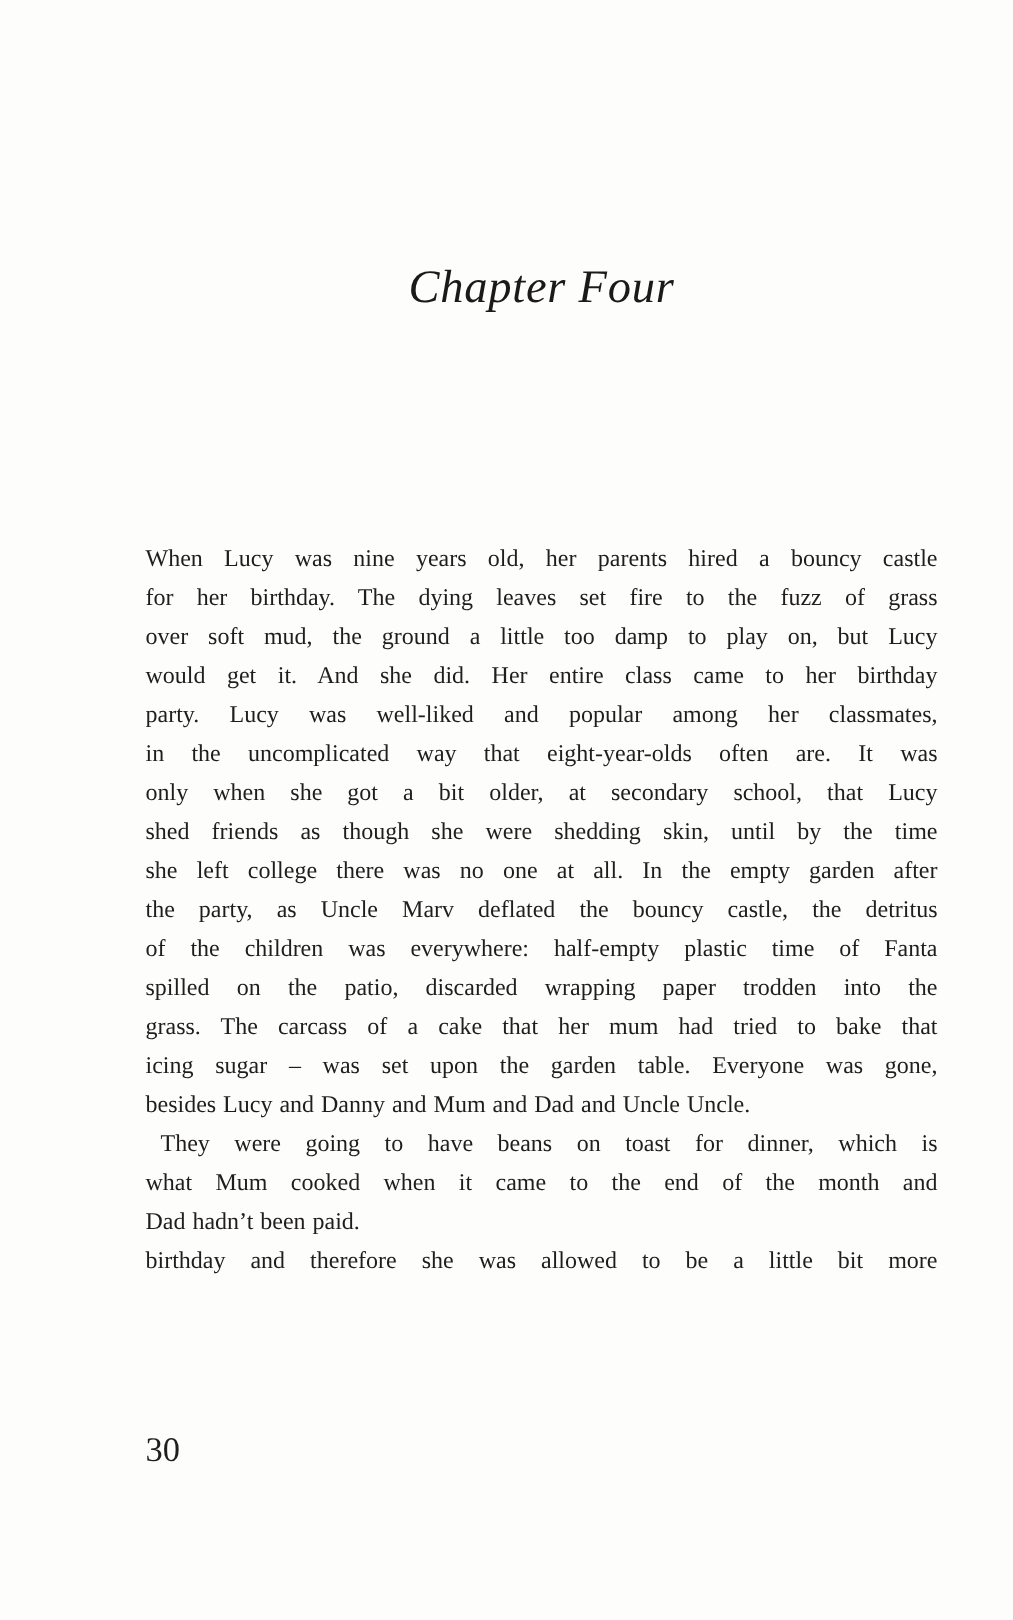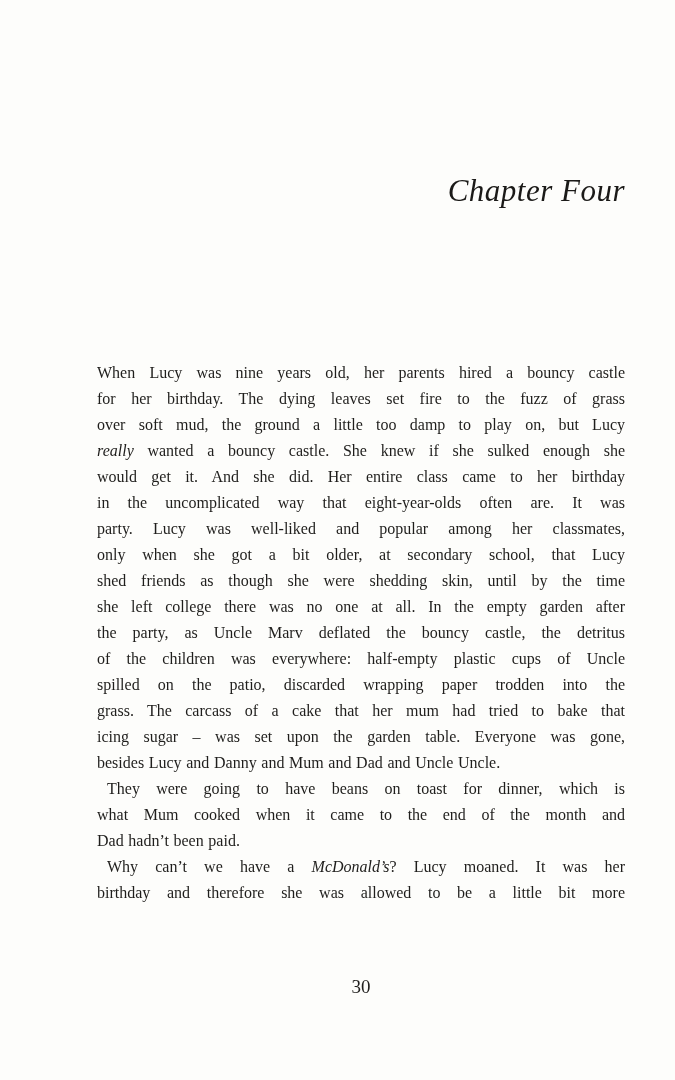--- a/index.html
+++ b/index.html
@@ -18,21 +18,21 @@
   .page {
     position: relative;
     width: 675px;
     height: 1080px;
   }
   .chapter-title {
     position: absolute;
     left: 97px;
     width: 528px;
     top: 168px;
-    text-align: right;
+    text-align: center;
     font-style: italic;
     font-size: 31px;
     line-height: 46px;
     letter-spacing: 0.5px;
     color: #1b1a18;
   }
   .text-block {
     position: absolute;
     left: 97px;
     top: 360px;
@@ -55,53 +55,49 @@
     margin-left: 10px;
   }
   .text-line em {
     font-style: italic;
   }
   .page-number {
     position: absolute;
     left: 97px;
     width: 528px;
     top: 954px;
-    text-align: center;
-    font-size: 19px;
+    font-size: 23px;
     line-height: 26px;
     color: #201f1d;
-    margin-top: 20px;
   }
 </style>
 </head>
 <body>
 
 <div class="page">
 
   <div class="chapter-title">Chapter Four</div>
 
   <div class="text-block">
       <div class="text-line"><span>When Lucy was nine years old, her parents hired a bouncy castle</span></div>
       <div class="text-line"><span>for her birthday. The dying leaves set fire to the fuzz of grass</span></div>
       <div class="text-line"><span>over soft mud, the ground a little too damp to play on, but Lucy</span></div>
-      <div class="text-line"><em>really</em><span> wanted a bouncy castle. She knew if she sulked enough she</span></div>
       <div class="text-line"><span>would get it. And she did. Her entire class came to her birthday</span></div>
+      <div class="text-line"><span>party. Lucy was well-liked and popular among her classmates,</span></div>
       <div class="text-line"><span>in the uncomplicated way that eight-year-olds often are. It was</span></div>
-      <div class="text-line"><span>party. Lucy was well-liked and popular among her classmates,</span></div>
       <div class="text-line"><span>only when she got a bit older, at secondary school, that Lucy</span></div>
       <div class="text-line"><span>shed friends as though she were shedding skin, until by the time</span></div>
       <div class="text-line"><span>she left college there was no one at all. In the empty garden after</span></div>
       <div class="text-line"><span>the party, as Uncle Marv deflated the bouncy castle, the detritus</span></div>
-      <div class="text-line"><span>of the children was everywhere: half-empty plastic cups of Uncle</span></div>
+      <div class="text-line"><span>of the children was everywhere: half-empty plastic time of Fanta</span></div>
       <div class="text-line"><span>spilled on the patio, discarded wrapping paper trodden into the</span></div>
       <div class="text-line"><span>grass. The carcass of a cake that her mum had tried to bake that</span></div>
       <div class="text-line"><span>icing sugar – was set upon the garden table. Everyone was gone,</span></div>
       <div class="text-line endline"><span>besides Lucy and Danny and Mum and Dad and Uncle Uncle.</span></div>
       <div class="text-line indent"><span>They were going to have beans on toast for dinner, which is</span></div>
       <div class="text-line"><span>what Mum cooked when it came to the end of the month and</span></div>
       <div class="text-line endline"><span>Dad hadn’t been paid.</span></div>
-      <div class="text-line indent"><span>Why can’t we have a </span><em>McDonald’s</em><span>? Lucy moaned. It was her</span></div>
       <div class="text-line"><span>birthday and therefore she was allowed to be a little bit more</span></div>
     </div>
 
   <div class="page-number">30</div>
 
 </div>
 
 </body></html>

